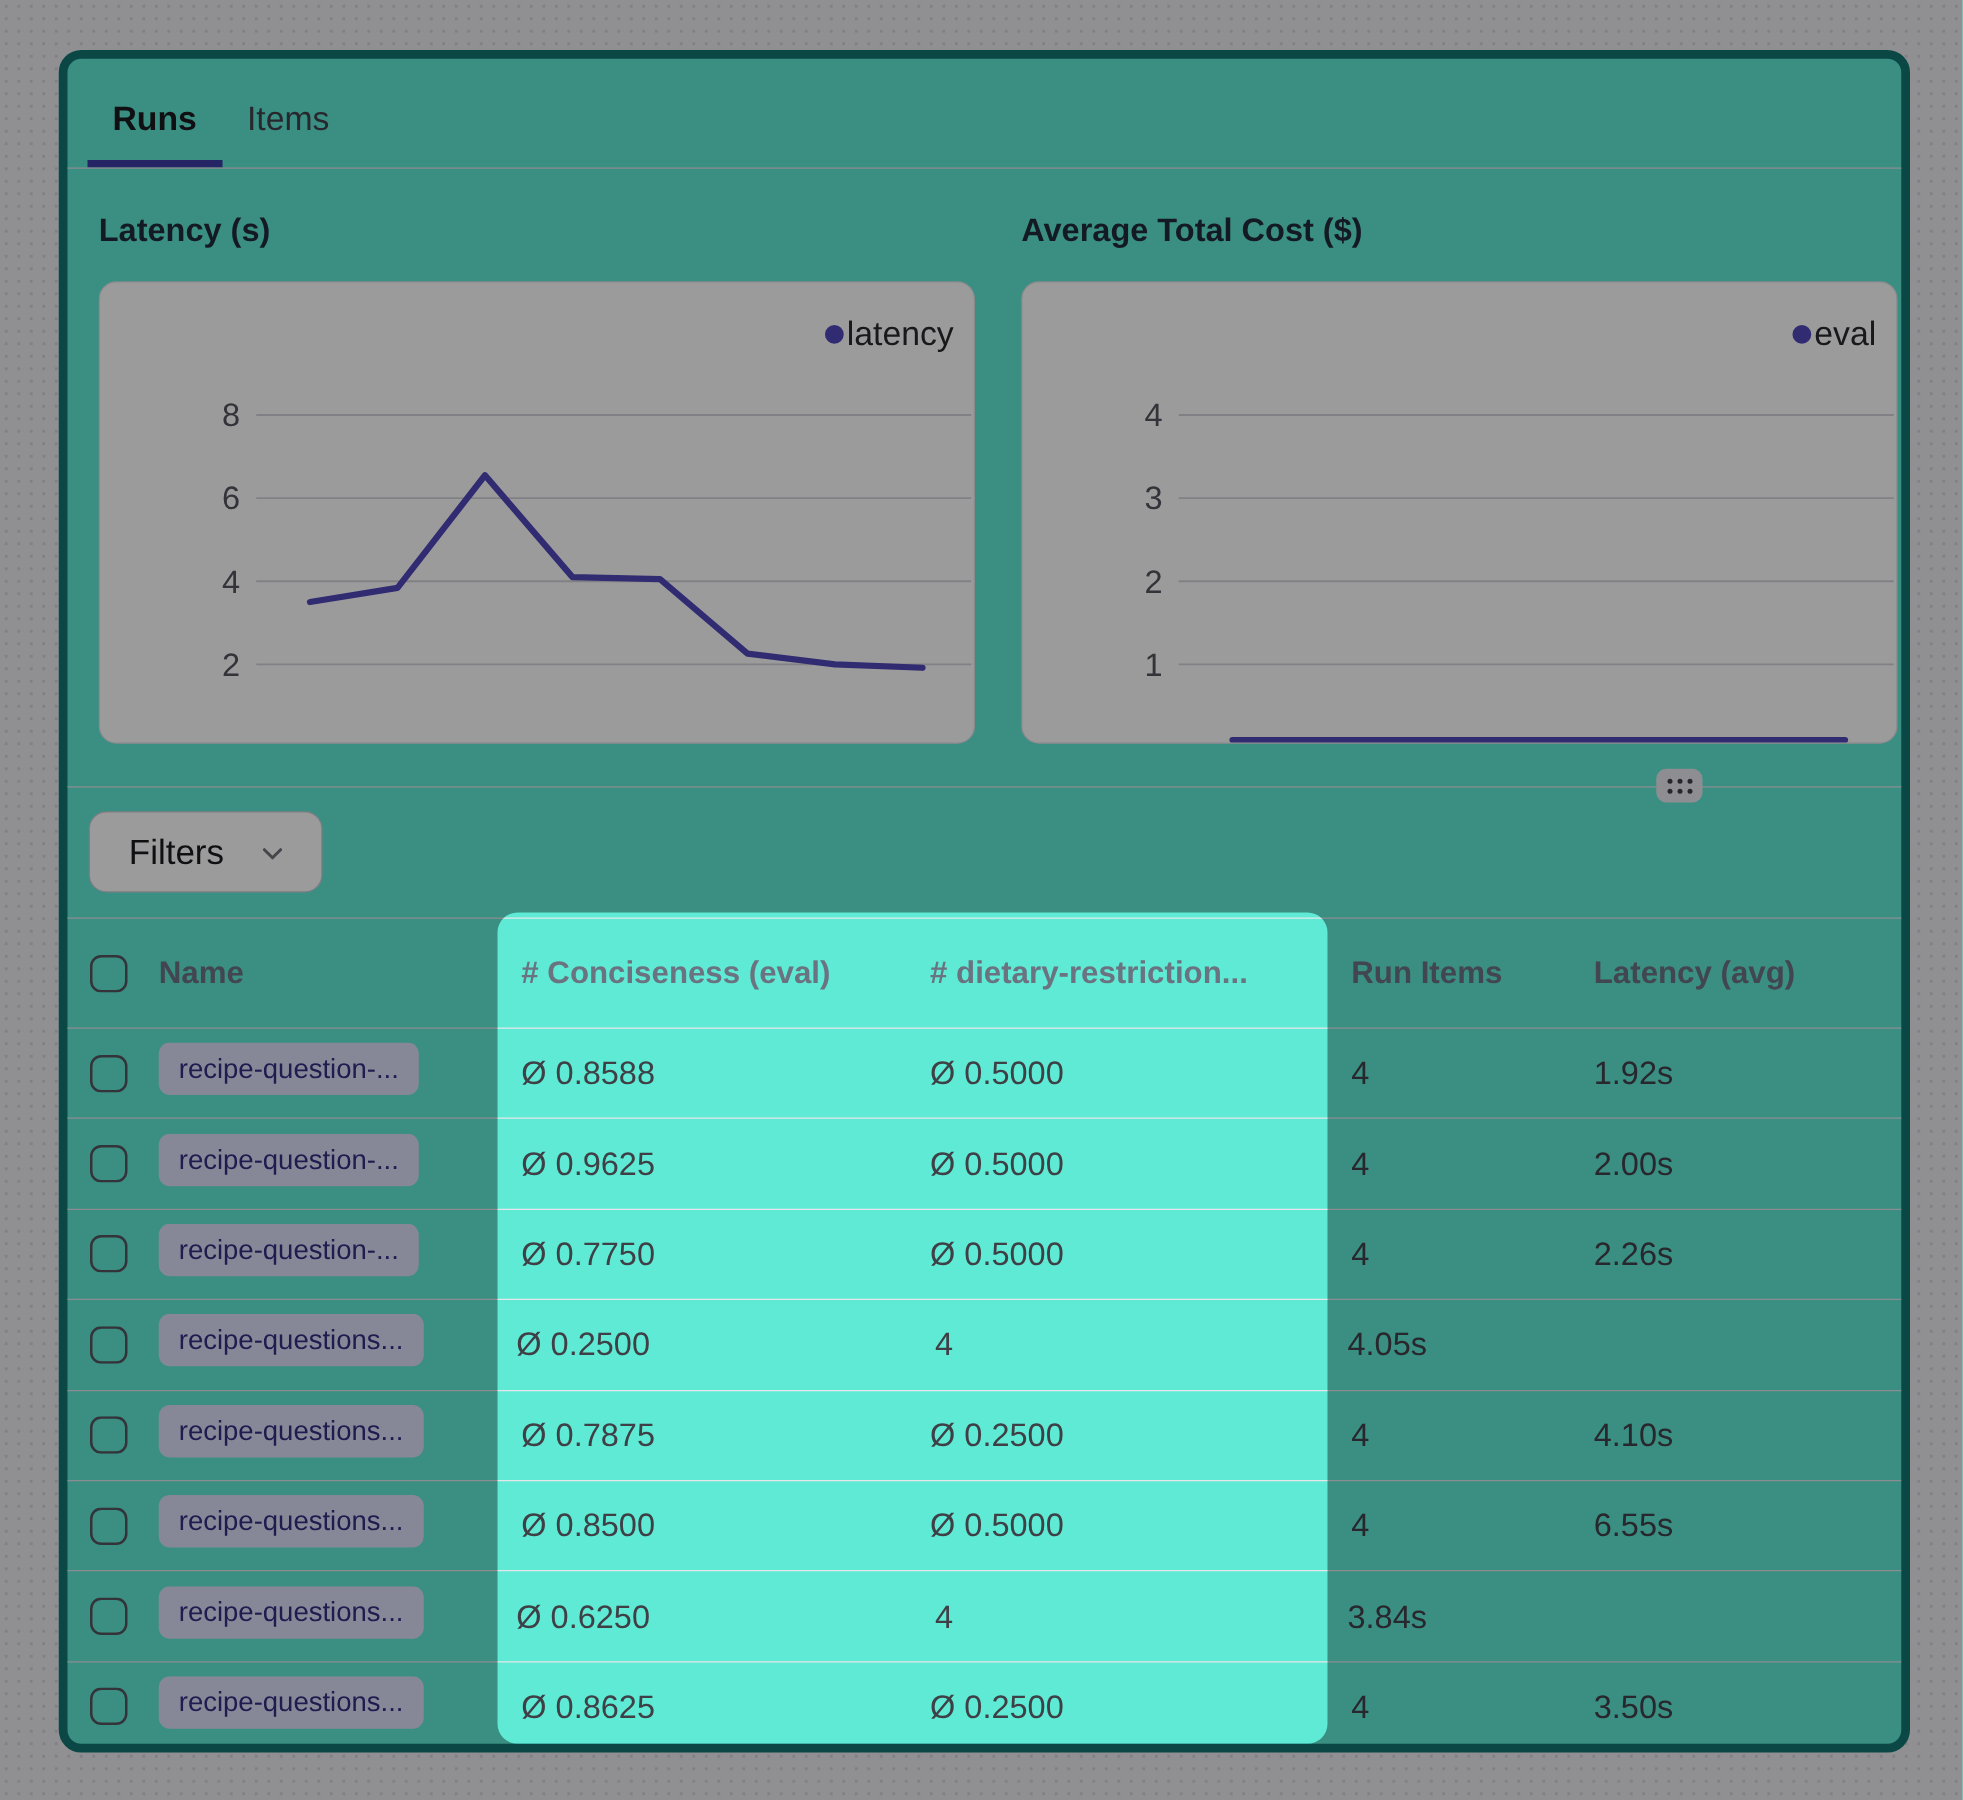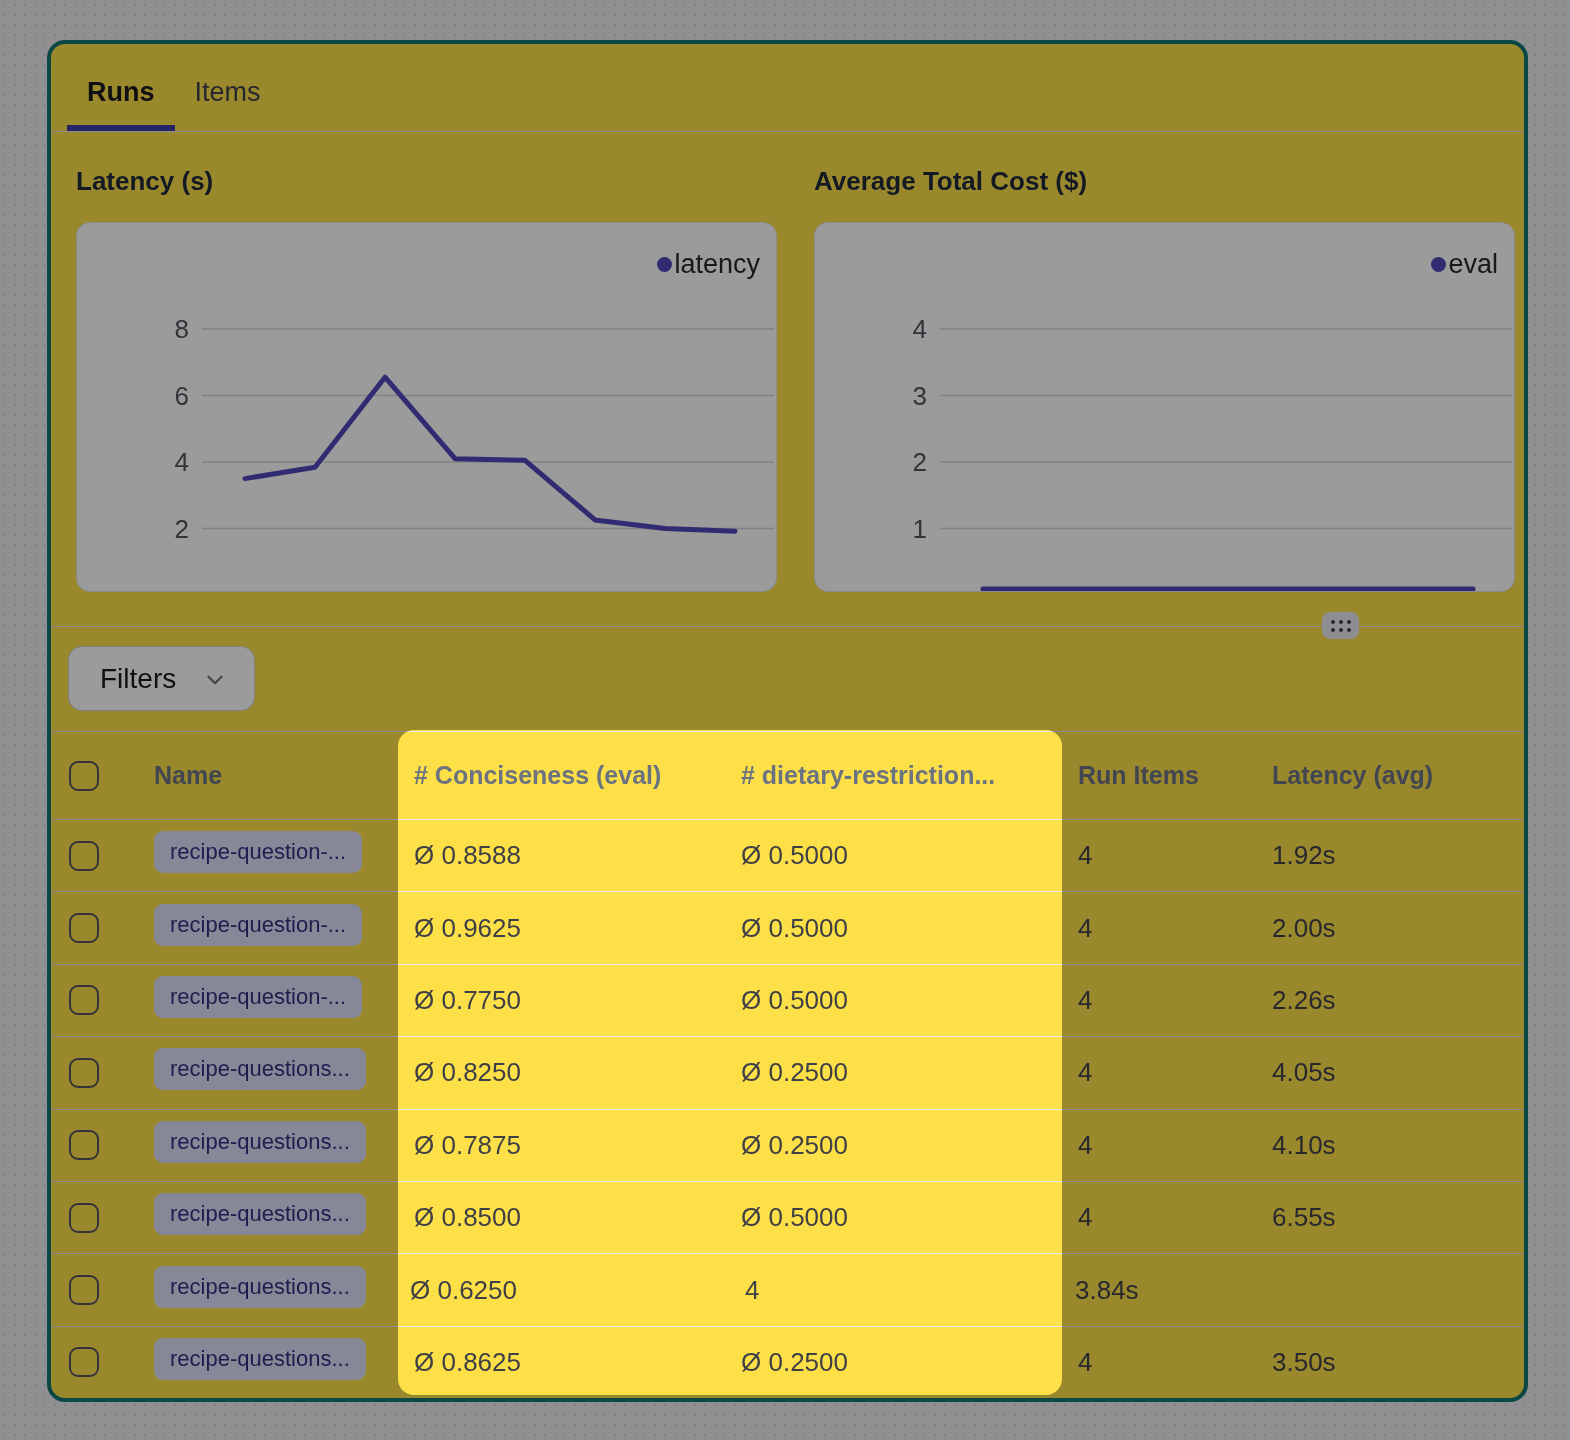--- a/index.html
+++ b/index.html
@@ -9,21 +9,21 @@
     background-color: #ededf1;
     background-image: radial-gradient(#d2d2da 1.5px, transparent 1.5px);
     background-size: 10px 10px;
     position: relative;
   }
   .stage { position: absolute; inset: 0; overflow: hidden; }
 
   
   .card {
     position: absolute; left: 47px; top: 40px; width: 1481px; height: 1362px;
-    background: #fde047; border: 4px solid #0f766e; border-radius: 18px;
+    background: #5eead4; border: 7px solid #0f766e; border-radius: 18px;
   }
 
   
   .tabs { position: absolute; top: 18px; left: 16px; display: flex; height: 69px; }
   .tab { position: relative; display: flex; align-items: center; padding: 0 20px 8px;
          font-size: 27px; color: #3f3f46; font-weight: 500; cursor: pointer; }
   .tab.active { color: #18181b; font-weight: 600; }
   .tab.active::after { content: ""; position: absolute; left: 0; right: 0; bottom: 0;
          height: 6px; background: #3b3ba3; }
   .tabs-divider { position: absolute; top: 87px; left: 0; right: 0; height: 1px; background: #e5e7eb; }
@@ -61,21 +61,21 @@
   .thead, .trow { display: grid; grid-template-columns: 72px 279px 331px 333px 197px 1fr;
         align-items: center; }
   .thead { height: 88px; border-top: 1px solid #e5e7eb; }
   .trow { height: 72.4px; border-top: 1px solid #e5e7eb; }
   .hcell { font-size: 25px; font-weight: 600; color: #6b7280; white-space: nowrap; overflow: hidden; }
   .cell  { font-size: 26px; color: #3f3f46; white-space: nowrap; overflow: hidden; }
   .c-conc  { padding-left: 12px; }
   .c-diet  { padding-left: 8px; }
   .c-items { padding-left: 12px; }
   .c-lat   { padding-left: 9px; }
-  .c-name  { padding-left: 1px; margin-left: 30px; }
+  .c-name  { padding-left: 1px; }
   .checkbox { display: block; width: 30px; height: 30px; margin-left: 18px;
         border: 2px solid #52525b; border-radius: 9px; background: transparent; cursor: pointer; }
   .badge { display: inline-block; max-width: 270px; padding: 8px 16px; border-radius: 9px;
         background: #dee0f7; color: #312e81; font-size: 22px; font-weight: 400;
         white-space: nowrap; overflow: hidden; cursor: pointer; }
 
   
   .spotlight {
     position: absolute; left: 398px; top: 730px; width: 664px; height: 665px;
     border-radius: 16px; pointer-events: none; z-index: 10;
@@ -197,21 +197,20 @@
         <div class="cell c-diet">Ø 0.5000</div>
         <div class="cell c-items">4</div>
         <div class="cell c-lat">2.26s</div>
       </div>
 
       <div class="trow">
         <div class="cell">
             <span class="checkbox"></span>
           </div>
         <div class="cell c-name"><span class="badge">recipe-questions...</span></div>
-        <div class="cell c-conc">Ø 0.8250</div>
         <div class="cell c-diet">Ø 0.2500</div>
         <div class="cell c-items">4</div>
         <div class="cell c-lat">4.05s</div>
       </div>
 
       <div class="trow">
         <div class="cell">
             <span class="checkbox"></span>
           </div>
         <div class="cell c-name"><span class="badge">recipe-questions...</span></div>

